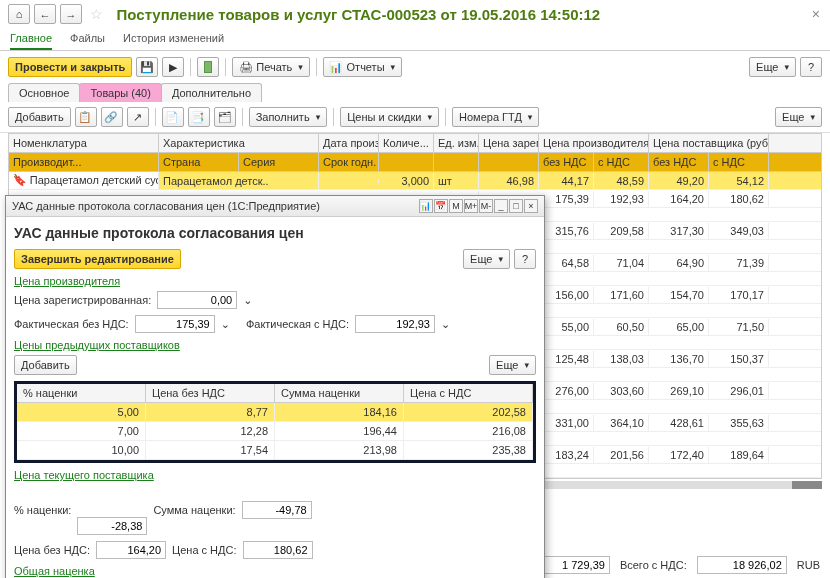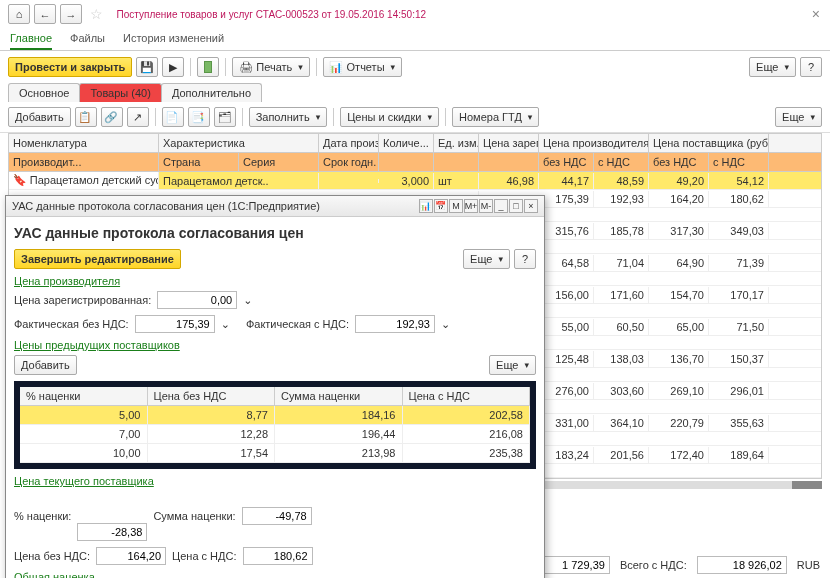--- a/index.html
+++ b/index.html
@@ -2,53 +2,53 @@
 <html><head>
 <meta charset="utf-8">
 <style>
 *{box-sizing:border-box;margin:0;padding:0;font-family:Arial,sans-serif;font-size:11px}
 body{background:#fff;color:#333;width:830px;height:578px;overflow:hidden;position:relative}
 .toolbar{display:flex;align-items:center;padding:4px 8px;gap:4px}
 .btn{border:1px solid #aaa;background:linear-gradient(#fff,#eee);padding:2px 6px;border-radius:2px;cursor:pointer;display:inline-flex;align-items:center;gap:3px;height:20px}
 .btn-yellow{background:linear-gradient(#ffe96a,#ffd528);border-color:#d4a800;font-weight:bold}
 .btn-icon{width:22px;justify-content:center}
 .sep{width:1px;height:18px;background:#ccc;margin:0 2px}
-.title{font-size:10px;font-weight:normal;margin-left:6px;color:#be185d}
+.title{font-size:15px;font-weight:bold;margin-left:6px;color:#4d7c0f}
 .star{color:#ccc;font-size:14px;margin:0 4px}
 .close-x{position:absolute;right:10px;top:6px;font-size:14px;color:#888;cursor:pointer}
 .nav-tabs{display:flex;gap:18px;padding:0 10px;border-bottom:1px solid #ccc}
 .nav-tab{padding:4px 0;color:#555;cursor:pointer}
 .nav-tab.active{color:#1a7f1a;border-bottom:2px solid #1a7f1a;font-weight:normal}
 .action-bar{display:flex;align-items:center;padding:6px 8px;gap:4px}
 .right{margin-left:auto;display:flex;gap:4px}
 .sub-tabs{display:flex;padding:0 8px;gap:0}
 .sub-tab{border:1px solid #bbb;border-bottom:none;padding:3px 10px;background:#f5f5f5;cursor:pointer;border-radius:3px 3px 0 0;margin-right:-1px}
-.sub-tab.active{background:#ef4444;position:relative;z-index:1}
+.sub-tab.active{background:#f9a8d4;position:relative;z-index:1}
 .grid-toolbar{display:flex;align-items:center;padding:5px 8px;gap:4px;border-bottom:1px solid #ddd}
 .grid{border:1px solid #ccc;margin:0 8px}
 .grid-head{display:flex;background:#f5f5f5;border-bottom:1px solid #ccc}
-.grid-head2{display:flex;background:#fdba74;border-bottom:1px solid #ccc;font-size:10px}
+.grid-head2{display:flex;background:#eab308;border-bottom:1px solid #ccc;font-size:10px}
 .gh{border-right:1px solid #ccc;padding:3px 4px;overflow:hidden;white-space:nowrap}
 .grid-row{display:flex;border-bottom:1px solid #eee;height:18px;align-items:center}
 .grid-row.sel{background:#ffe96a}
 .gc{border-right:1px solid #eee;padding:2px 4px;overflow:hidden;white-space:nowrap;text-align:right}
 .gc.l{text-align:left}
 .w-nom{width:150px}.w-char{width:160px}.w-date{width:60px}.w-qty{width:55px}.w-uom{width:45px}
 .w-pr{width:60px}.w-pr2{width:55px}
 .modal{position:absolute;left:5px;top:195px;width:540px;background:#fff;border:1px solid #888;box-shadow:2px 2px 8px rgba(0,0,0,.3)}
 .modal-title{background:linear-gradient(#f8f8f8,#e8e8e8);padding:3px 6px;display:flex;align-items:center;font-size:10px;border-bottom:1px solid #ccc}
 .modal-title-btns{margin-left:auto;display:flex;gap:1px}
 .mtb{width:14px;height:14px;border:1px solid #aaa;background:#f5f5f5;font-size:9px;display:flex;align-items:center;justify-content:center;cursor:pointer}
 .modal-body{padding:8px}
 .modal-h1{font-size:14px;font-weight:bold;margin-bottom:8px}
 .modal-row{display:flex;align-items:center;gap:6px;margin-bottom:6px}
 .section-h{color:#1a7f1a;text-decoration:underline;margin:6px 0 4px;font-size:11px}
 .inp{border:1px solid #bbb;padding:2px 4px;text-align:right;height:18px}
 .lbl{white-space:nowrap}
-.mgrid{border:6px solid #0f172a;margin-top:4px}
+.mgrid{border:3px solid #0f172a;margin-top:4px}
 .mgrid-head{display:flex;background:#f5f5f5;border-bottom:1px solid #ccc}
 .mgh{border-right:1px solid #ccc;padding:3px 6px;flex:1}
 .mgrid-row{display:flex;border-bottom:1px solid #eee}
 .mgrid-row.sel{background:#ffe96a}
 .mgc{border-right:1px solid #eee;padding:3px 6px;flex:1;text-align:right}
 .footer{position:absolute;bottom:4px;right:10px;display:flex;gap:10px;align-items:center;font-size:11px}
 .footer .inp{width:90px}
 .dd::after{content:"▾";margin-left:3px;font-size:9px}
 .icon-sq{display:inline-block;width:12px;height:12px;background:#7ab865;border:1px solid #5a9648}
 .hbar{height:8px;background:#ddd;margin:2px 8px;position:relative}
@@ -167,21 +167,21 @@
       </div>
       <div class="grid-row" style="height: 14px;"></div>
       <div class="grid-row">
         <div class="gc l w-nom"></div>
         <div class="gc l" style="width:160px"></div>
         <div class="gc w-date"></div>
         <div class="gc w-qty"></div>
         <div class="gc l w-uom">шт</div>
         <div class="gc w-pr"></div>
         <div class="gc w-pr2">315,76</div>
-        <div class="gc w-pr2">185,78</div>
+        <div class="gc w-pr2">209,58</div>
         <div class="gc w-pr">317,30</div>
         <div class="gc w-pr">349,03</div>
       </div>
       <div class="grid-row" style="height: 14px;"></div>
       <div class="grid-row">
         <div class="gc l w-nom"></div>
         <div class="gc l" style="width:160px"></div>
         <div class="gc w-date"></div>
         <div class="gc w-qty"></div>
         <div class="gc l w-uom">шт</div>
@@ -246,21 +246,21 @@
       <div class="grid-row" style="height: 14px;"></div>
       <div class="grid-row">
         <div class="gc l w-nom"></div>
         <div class="gc l" style="width:160px"></div>
         <div class="gc w-date"></div>
         <div class="gc w-qty"></div>
         <div class="gc l w-uom">шт</div>
         <div class="gc w-pr"></div>
         <div class="gc w-pr2">331,00</div>
         <div class="gc w-pr2">364,10</div>
-        <div class="gc w-pr">220,79</div>
+        <div class="gc w-pr">428,61</div>
         <div class="gc w-pr">355,63</div>
       </div>
       <div class="grid-row" style="height: 14px;"></div>
       <div class="grid-row">
         <div class="gc l w-nom"></div>
         <div class="gc l" style="width:160px"></div>
         <div class="gc w-date"></div>
         <div class="gc w-qty"></div>
         <div class="gc l w-uom">шт</div>
         <div class="gc w-pr"></div>

